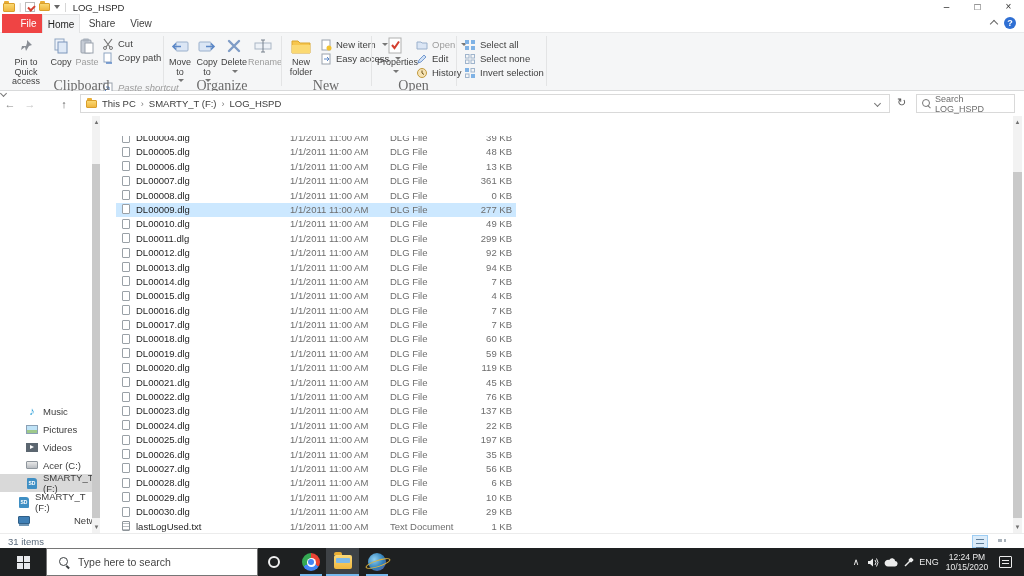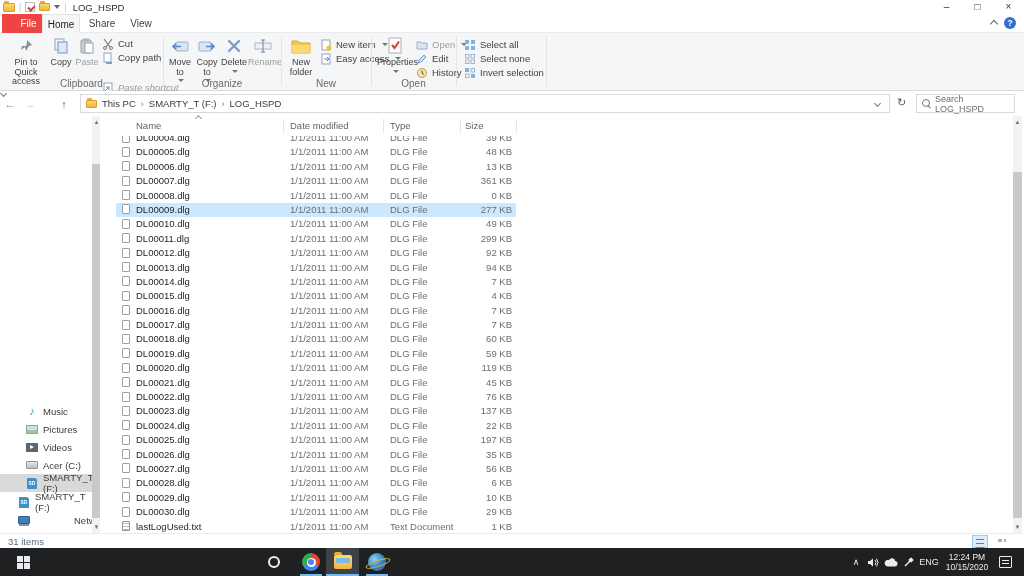--- a/index.html
+++ b/index.html
@@ -27,21 +27,21 @@
   .tab-home { left:42px; width:38px; background:#f5f6f7; border:1px solid #e2e3e4; border-bottom:none; color:#1f1f1f; }
   .tab-share { left:84px; width:36px; }
   .tab-view { left:124px; width:34px; }
   .ribbon-chevron { position:absolute; right:26px; top:4px; width:8px; height:8px; }
   .ribbon-chevron::before { content:''; position:absolute; left:1px; top:3px; width:5px; height:5px; border-left:1px solid #666; border-top:1px solid #666; transform:rotate(45deg); }
   .help-btn { position:absolute; right:8px; top:3px; width:12px; height:12px; border-radius:50%; background:#2f6fd3; color:#fff; font-size:9px; font-weight:bold; text-align:center; line-height:12px; }
 
   
   #ribbon { left:0; top:33px; width:1024px; height:58px; background:#f5f6f7; border-bottom:1px solid #d9dadb; }
   .rgroup-sep { position:absolute; top:3px; height:50px; width:1px; background:#e3e4e5; }
-  .glabel { position:absolute; top:45px; font-size:10px; color:#6a6a6a; text-align:center; }
+  .glabel { position:absolute; top:45px; font-size:14px; color:#6a6a6a; text-align:center;font-family:Liberation Serif, serif; }
   .bigbtn { position:absolute; top:2px; text-align:center; font-size:9px; color:#3f3f3f; line-height:9.5px; }
   .bigbtn .ic { height:22px; display:flex; align-items:center; justify-content:center; margin-bottom:1px; }
   .smallbtn { position:absolute; display:flex; align-items:center; gap:4px; font-size:9.5px; color:#3f3f3f; height:13px; }
   .muted { color:#9d9d9d !important; }
   .drop::after { content:''; display:inline-block; margin-left:2px; vertical-align:2px; border-left:3px solid transparent; border-right:3px solid transparent; border-top:3px solid #777; }
   .ic12 { width:12px; height:12px; flex:0 0 12px; }
   svg { display:block; }
 
   
   #addrbar { left:0; top:91px; width:1024px; height:25px; background:#fff; display:flex; align-items:center; }
@@ -431,31 +431,20 @@
       </div>
     </div>
   <div class="vsb" style="left:92px;top:0;height:417px;">
     <span class="arr" style="top:0;">▲</span>
     <span class="thumb" style="top:48px;height:354px;"></span>
     <span class="arr" style="top:405px;">▼</span>
   </div>
 </div>
 
 <div class="abs" id="listpane">
-  <div id="listhdr">
-    <span class="sortchev"></span>
-    <span class="hdr-c" style="left:36px;">Name</span>
-    <span class="hdr-c" style="left:190px;">Date modified</span>
-    <span class="hdr-c" style="left:290px;">Type</span>
-    <span class="hdr-c" style="left:365px;">Size</span>
-    <span class="hdiv" style="left:183px;"></span>
-    <span class="hdiv" style="left:283px;"></span>
-    <span class="hdiv" style="left:360px;"></span>
-    <span class="hdiv" style="left:416px;"></span>
-  </div>
   <div id="rowsclip">
     <div id="file-rows">
         <div class="frow">
           <span class="ficon"></span>
           <span class="fc fc-name">DL00004.dlg</span>
           <span class="fc fc-date">1/1/2011 11:00 AM</span>
           <span class="fc fc-type">DLG File</span>
           <span class="fc fc-size">39 KB</span>
         </div>
         <div class="frow">
@@ -668,20 +657,24 @@
 
 <div class="abs" id="taskbar">
   <div id="start-btn">
     <span class="winlogo">
         <i></i>
         <i></i>
         <i></i>
         <i></i>
       </span>
   </div>
+  <div id="tb-search">
+    <span class="mag-dark"></span>
+    <span>Type here to search</span>
+  </div>
   <div class="tb-ic" id="cortana-btn">
     <span class="ring"></span>
   </div>
   <div class="tb-ic" id="chrome-btn">
     <span class="chrome-ic"></span>
   </div>
   <div class="tb-ic" id="explorer-btn">
     <span class="expl-ic"></span>
   </div>
   <div class="tb-ic" id="planet-btn">

